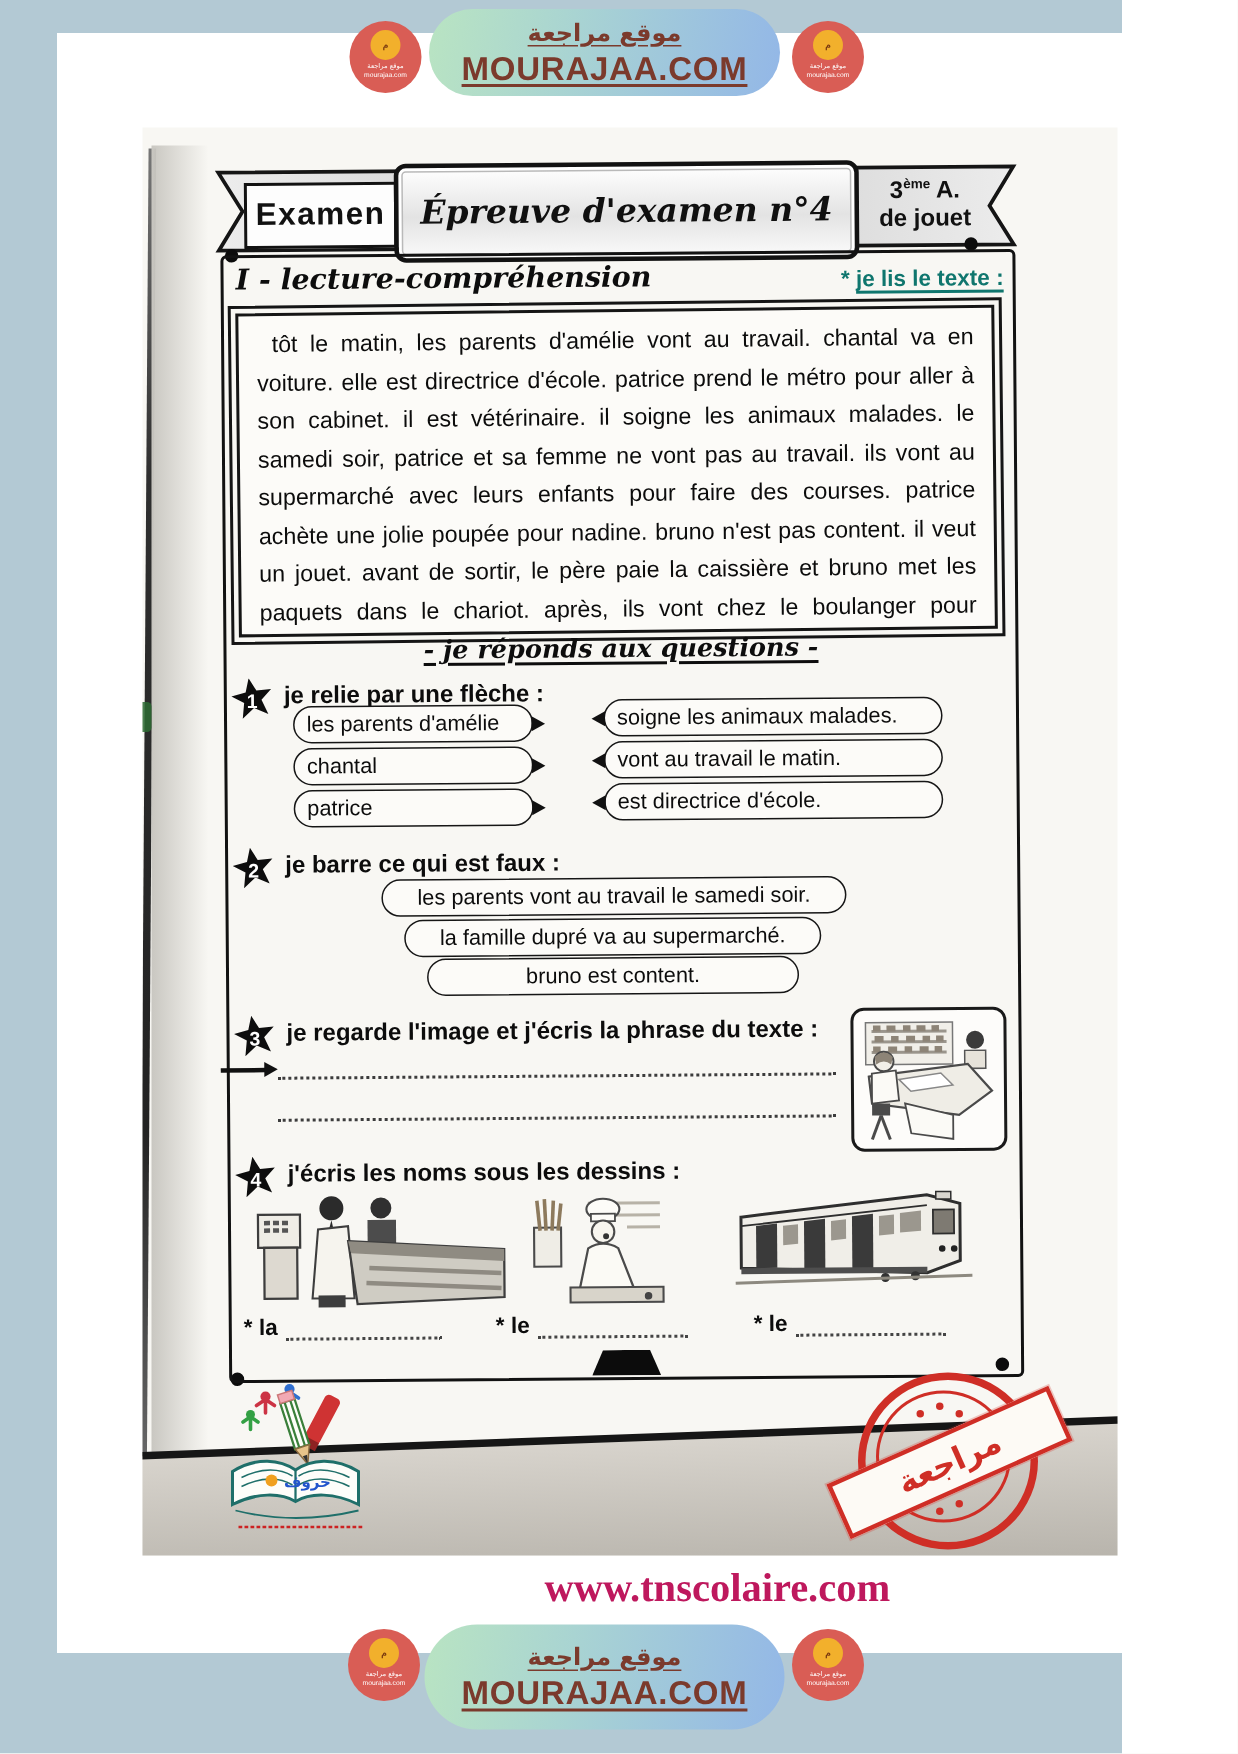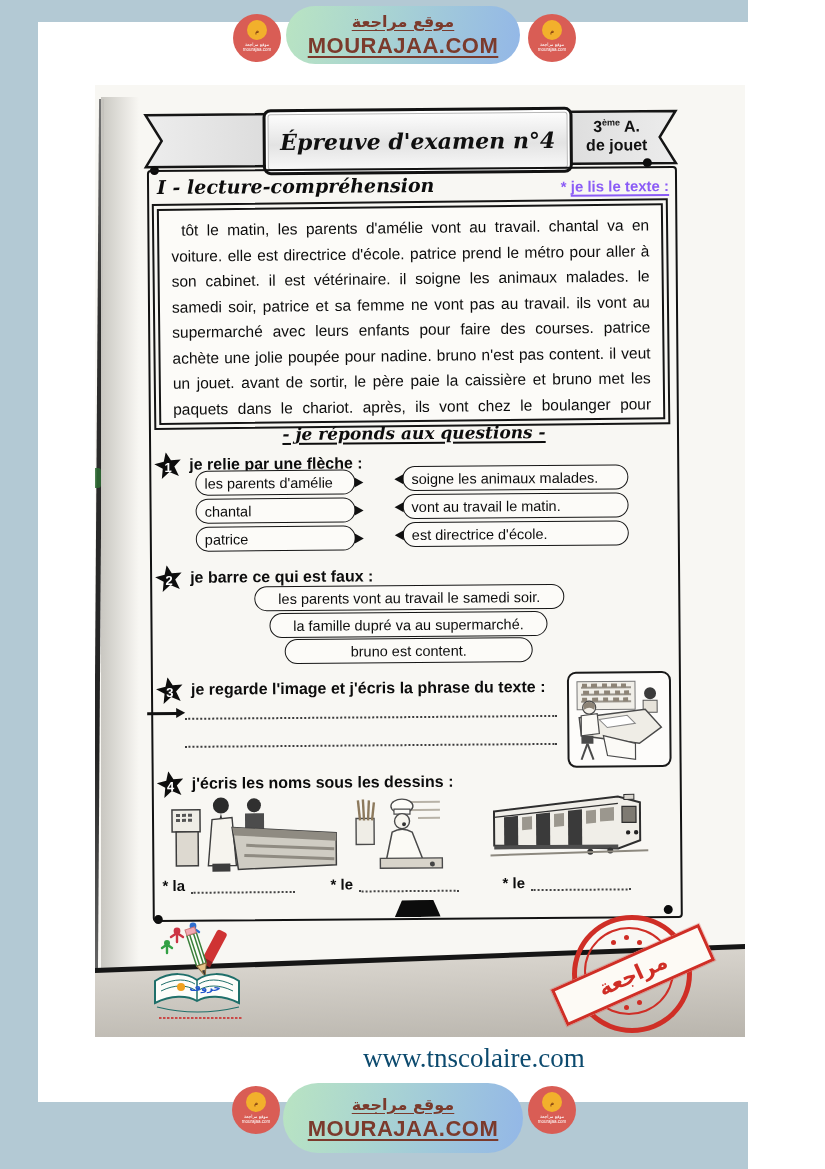--- a/index.html
+++ b/index.html
@@ -40,21 +40,21 @@
     border:3.5px solid #121212;border-radius:8px;box-shadow:inset 0 0 0 2px #fff,inset 0 0 0 3px #b9b9b9;
     display:flex;align-items:center;justify-content:center;}
   .title-box span{font-family:"DejaVu Serif",serif;font-style:italic;font-weight:600;font-size:22px;color:#101010;}
   .grade{position:absolute;left:479px;top:30px;width:92px;text-align:center;font-weight:bold;font-size:16px;color:#111;line-height:19px;}
   .grade sup{font-size:9px;}
   .cdot{position:absolute;width:9px;height:9px;border-radius:50%;background:#0c0c0c;}
 
   
   .frame{position:absolute;left:55px;top:83px;width:526px;height:748px;border:2.5px solid #121212;border-radius:4px;background:transparent;}
   .sec-title{position:absolute;left:8px;top:4px;font-family:"DejaVu Serif",serif;font-style:italic;font-weight:bold;font-size:19px;color:#0d0d0d;}
-  .read-prompt{position:absolute;right:6px;top:9px;font-weight:bold;font-size:15px;color:#8b5cf6;}
+  .read-prompt{position:absolute;right:6px;top:9px;font-weight:bold;font-size:15px;color:#0f766e;}
   .read-prompt .u{text-decoration:underline;text-decoration-thickness:2px;text-underline-offset:3px;}
   .passage-box{position:absolute;left:8px;top:36px;width:478px;height:198px;border:2px solid #151515;outline:2px solid #151515;outline-offset:3px;
     transform:rotate(-0.2deg);background:#fcfbf8;padding:7px 12px;font-size:15.5px;line-height:25.5px;color:#0c0c0c;
     text-align:justify;text-indent:10px;overflow:hidden;}
   .q-header{position:absolute;left:0;top:253px;width:100%;text-align:center;}
   .q-header span{font-family:"DejaVu Serif",serif;font-style:italic;font-weight:bold;font-size:17px;color:#0d0d0d;
     text-decoration:underline;text-decoration-thickness:2px;text-underline-offset:3px;}
   .qstar{position:absolute;width:28px;height:28px;background:#0d0d0d;transform:rotate(-10deg);
     clip-path:polygon(50% 0%,63% 32%,98% 35%,71% 56%,81% 92%,50% 72%,19% 92%,29% 56%,2% 35%,37% 32%);
     display:flex;align-items:center;justify-content:center;}
@@ -79,21 +79,21 @@
   
   .logo{position:absolute;left:52px;top:836px;}
   .stamp{position:absolute;left:465px;top:828px;width:140px;height:122px;}
   .stamp .c1{position:absolute;left:12px;top:2px;width:110px;height:108px;border:5px solid #cf2e26;border-radius:50%;}
   .stamp .c2{position:absolute;left:24px;top:14px;width:86px;height:84px;border:2.5px solid #cf2e26;border-radius:50%;}
   .sdots{position:absolute;width:5px;height:5px;background:#cf2e26;border-radius:50%;}
   .sbanner{position:absolute;left:-8px;top:42px;width:156px;height:34px;background:#fdfaf5;border:3px solid #cf2e26;
     transform:rotate(-24deg);display:flex;align-items:center;justify-content:center;box-shadow:0 0 0 1px rgba(207,46,38,.25);}
   .sbanner span{font-family:"DejaVu Sans",sans-serif;font-weight:bold;font-size:21px;color:#cf2e26;}
 
-  .watermark{position:absolute;left:363px;top:1043px;font-family:"Liberation Serif",serif;font-weight:normal;font-size:27px;color:#0c4a6e;}
+  .watermark{position:absolute;left:363px;top:1043px;font-family:"Liberation Serif",serif;font-weight:bold;font-size:27px;color:#be185d;}
 </style>
 </head>
 <body>
 
 <div id="app">
   <div class="card"></div>
 
   <div class="sitebar" style="top:0;height:70px;">
     <div class="badge" style="left:233px;top:14px;">
       <div class="yc">م</div>
@@ -123,20 +123,23 @@
       <svg class="ribbon" width="536" height="58" viewBox="0 0 536 58">
         <defs>
           <linearGradient id="rg" x1="0" y1="0" x2="1" y2="0">
             <stop offset="0" stop-color="#ededed"></stop>
               <stop offset="0.5" stop-color="#c9c9c9"></stop>
               <stop offset="1" stop-color="#ececec"></stop>
           </linearGradient>
         </defs>
         <path d="M3,3 H533 L517,29 L533,55 H3 L19,29 Z" fill="url(#rg)" stroke="#151515" stroke-width="2.5"></path>
       </svg>
+      <div class="examen-box">
+        <span>Examen</span>
+      </div>
       <div class="title-box">
         <span>Épreuve d'examen n°4</span>
       </div>
       <div class="grade">
         <span>3</span><sup>ème</sup><span> A.</span><br>
         <span>de jouet</span>
       </div>
       <div class="cdot" style="left:58px;top:79px;"></div>
       <div class="cdot" style="left:551px;top:75px;"></div>
       <div class="cdot" style="left:56px;top:828px;"></div>

